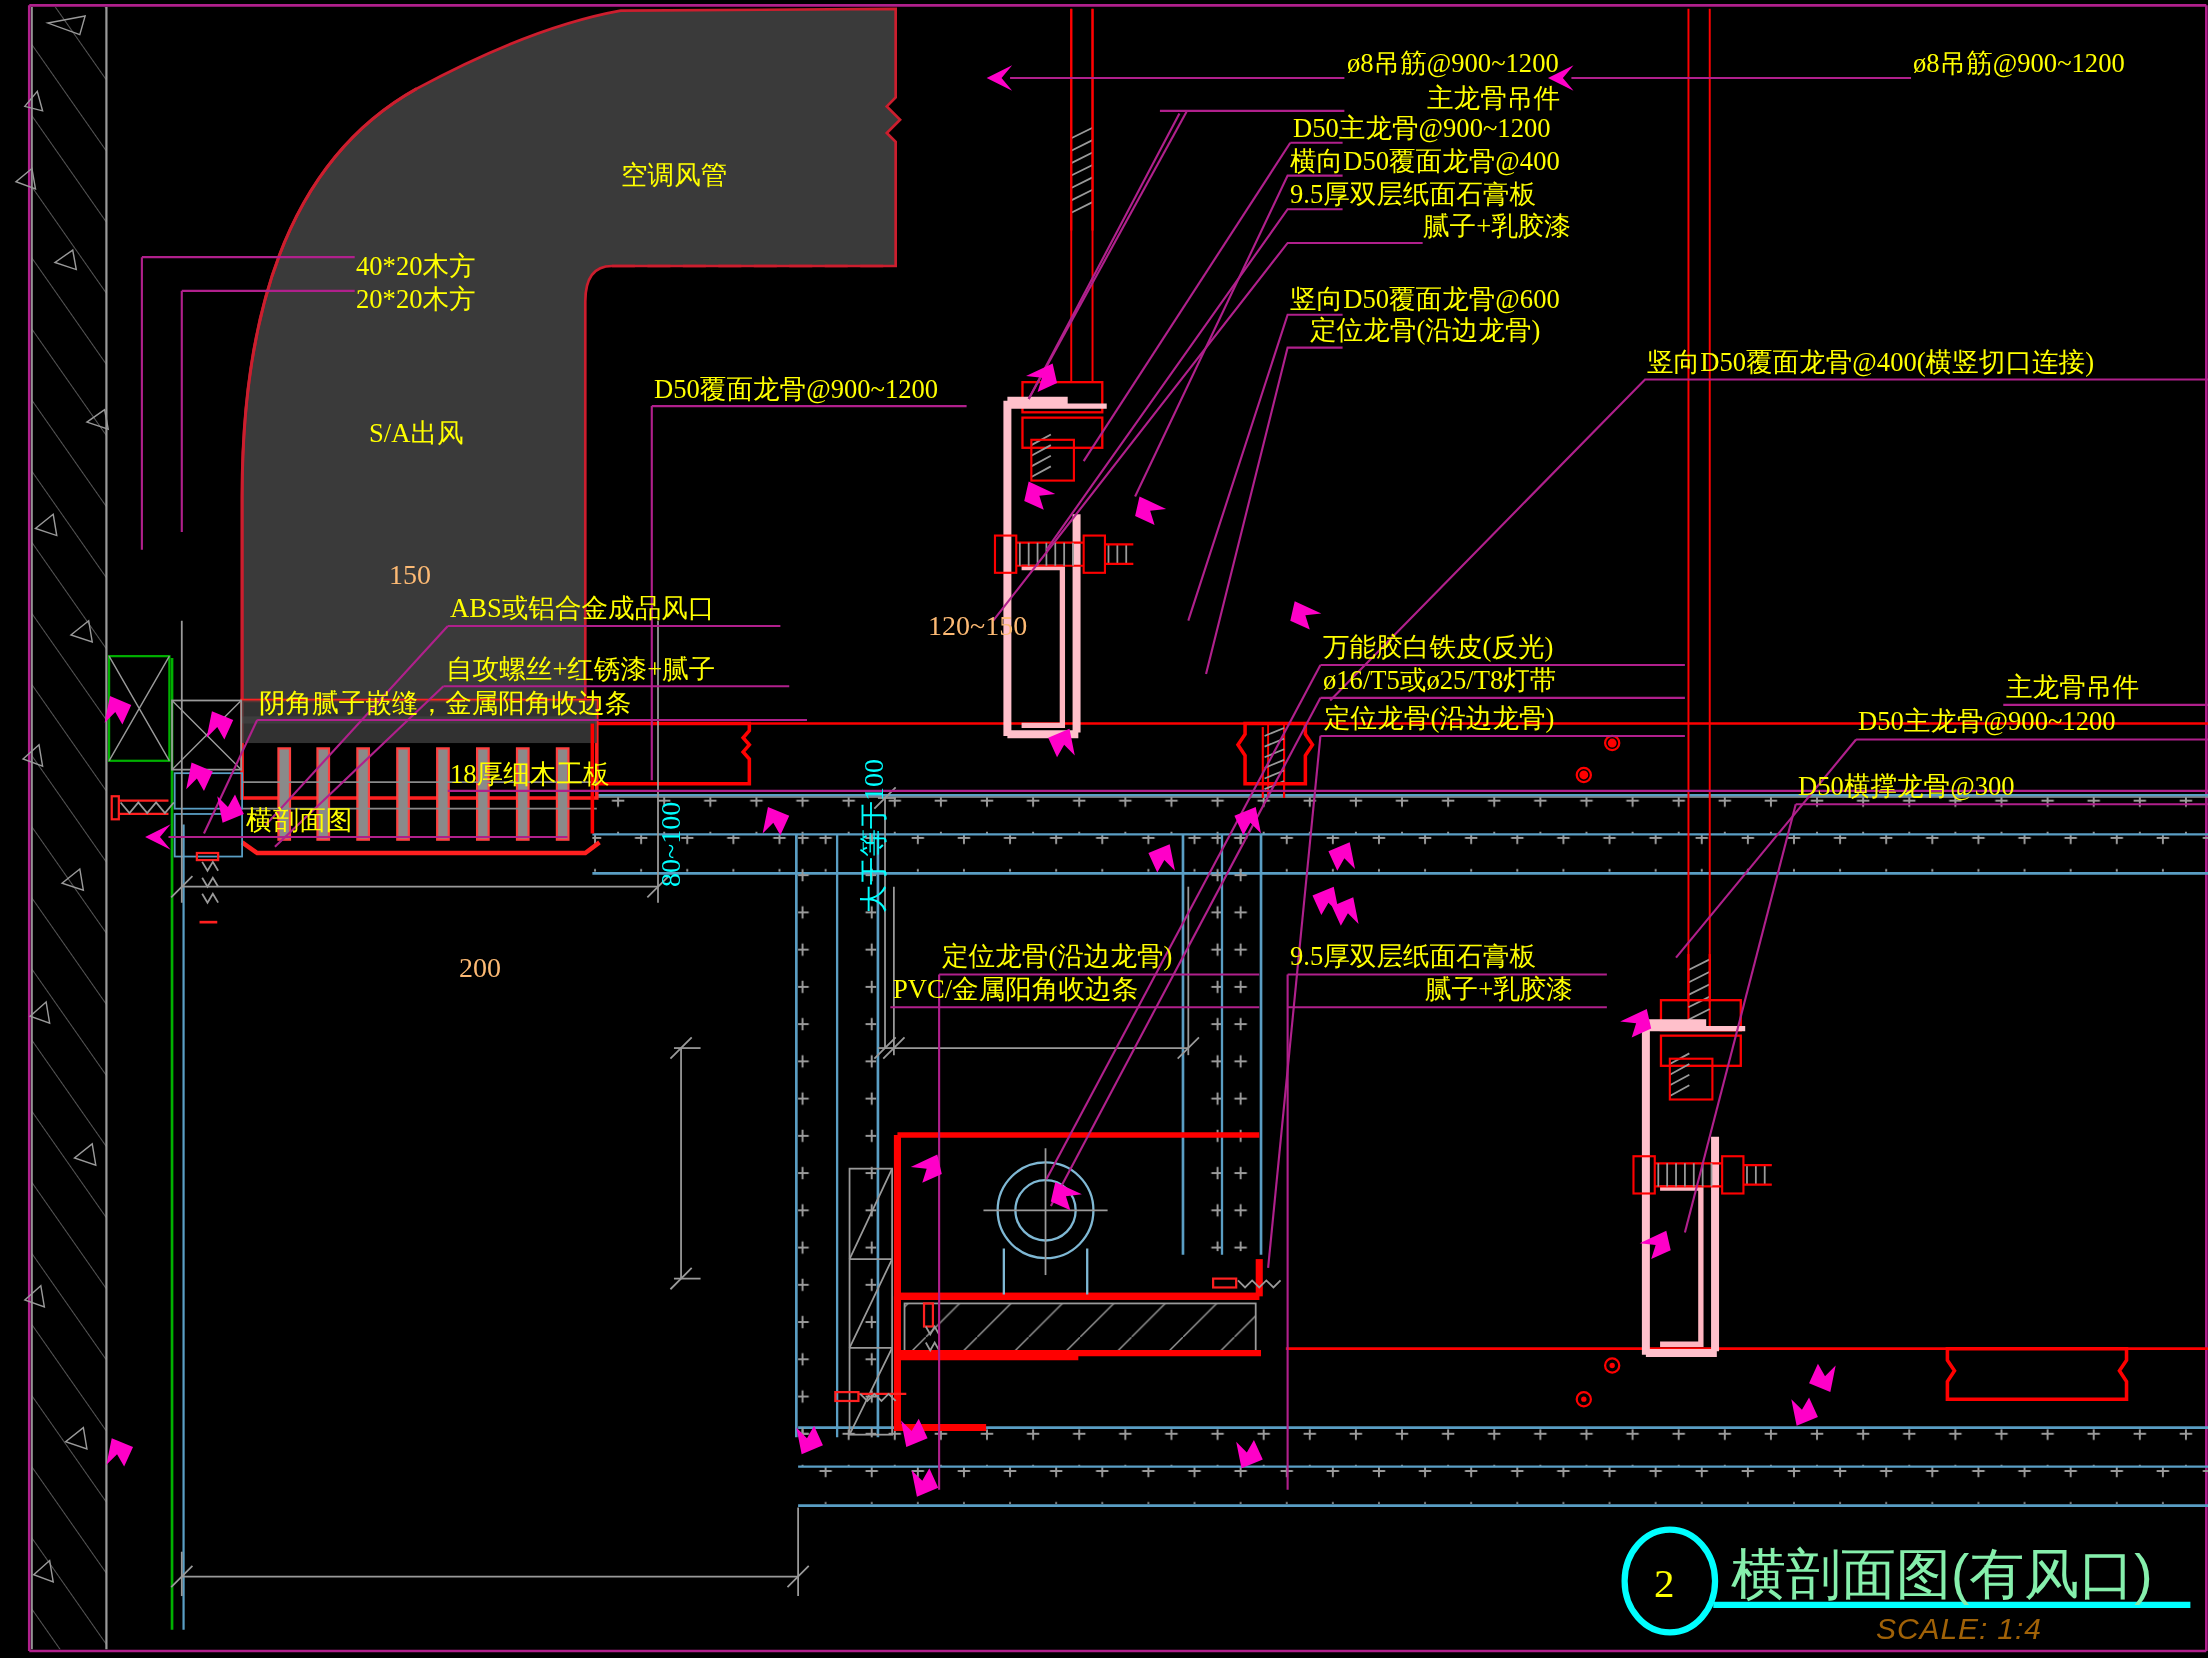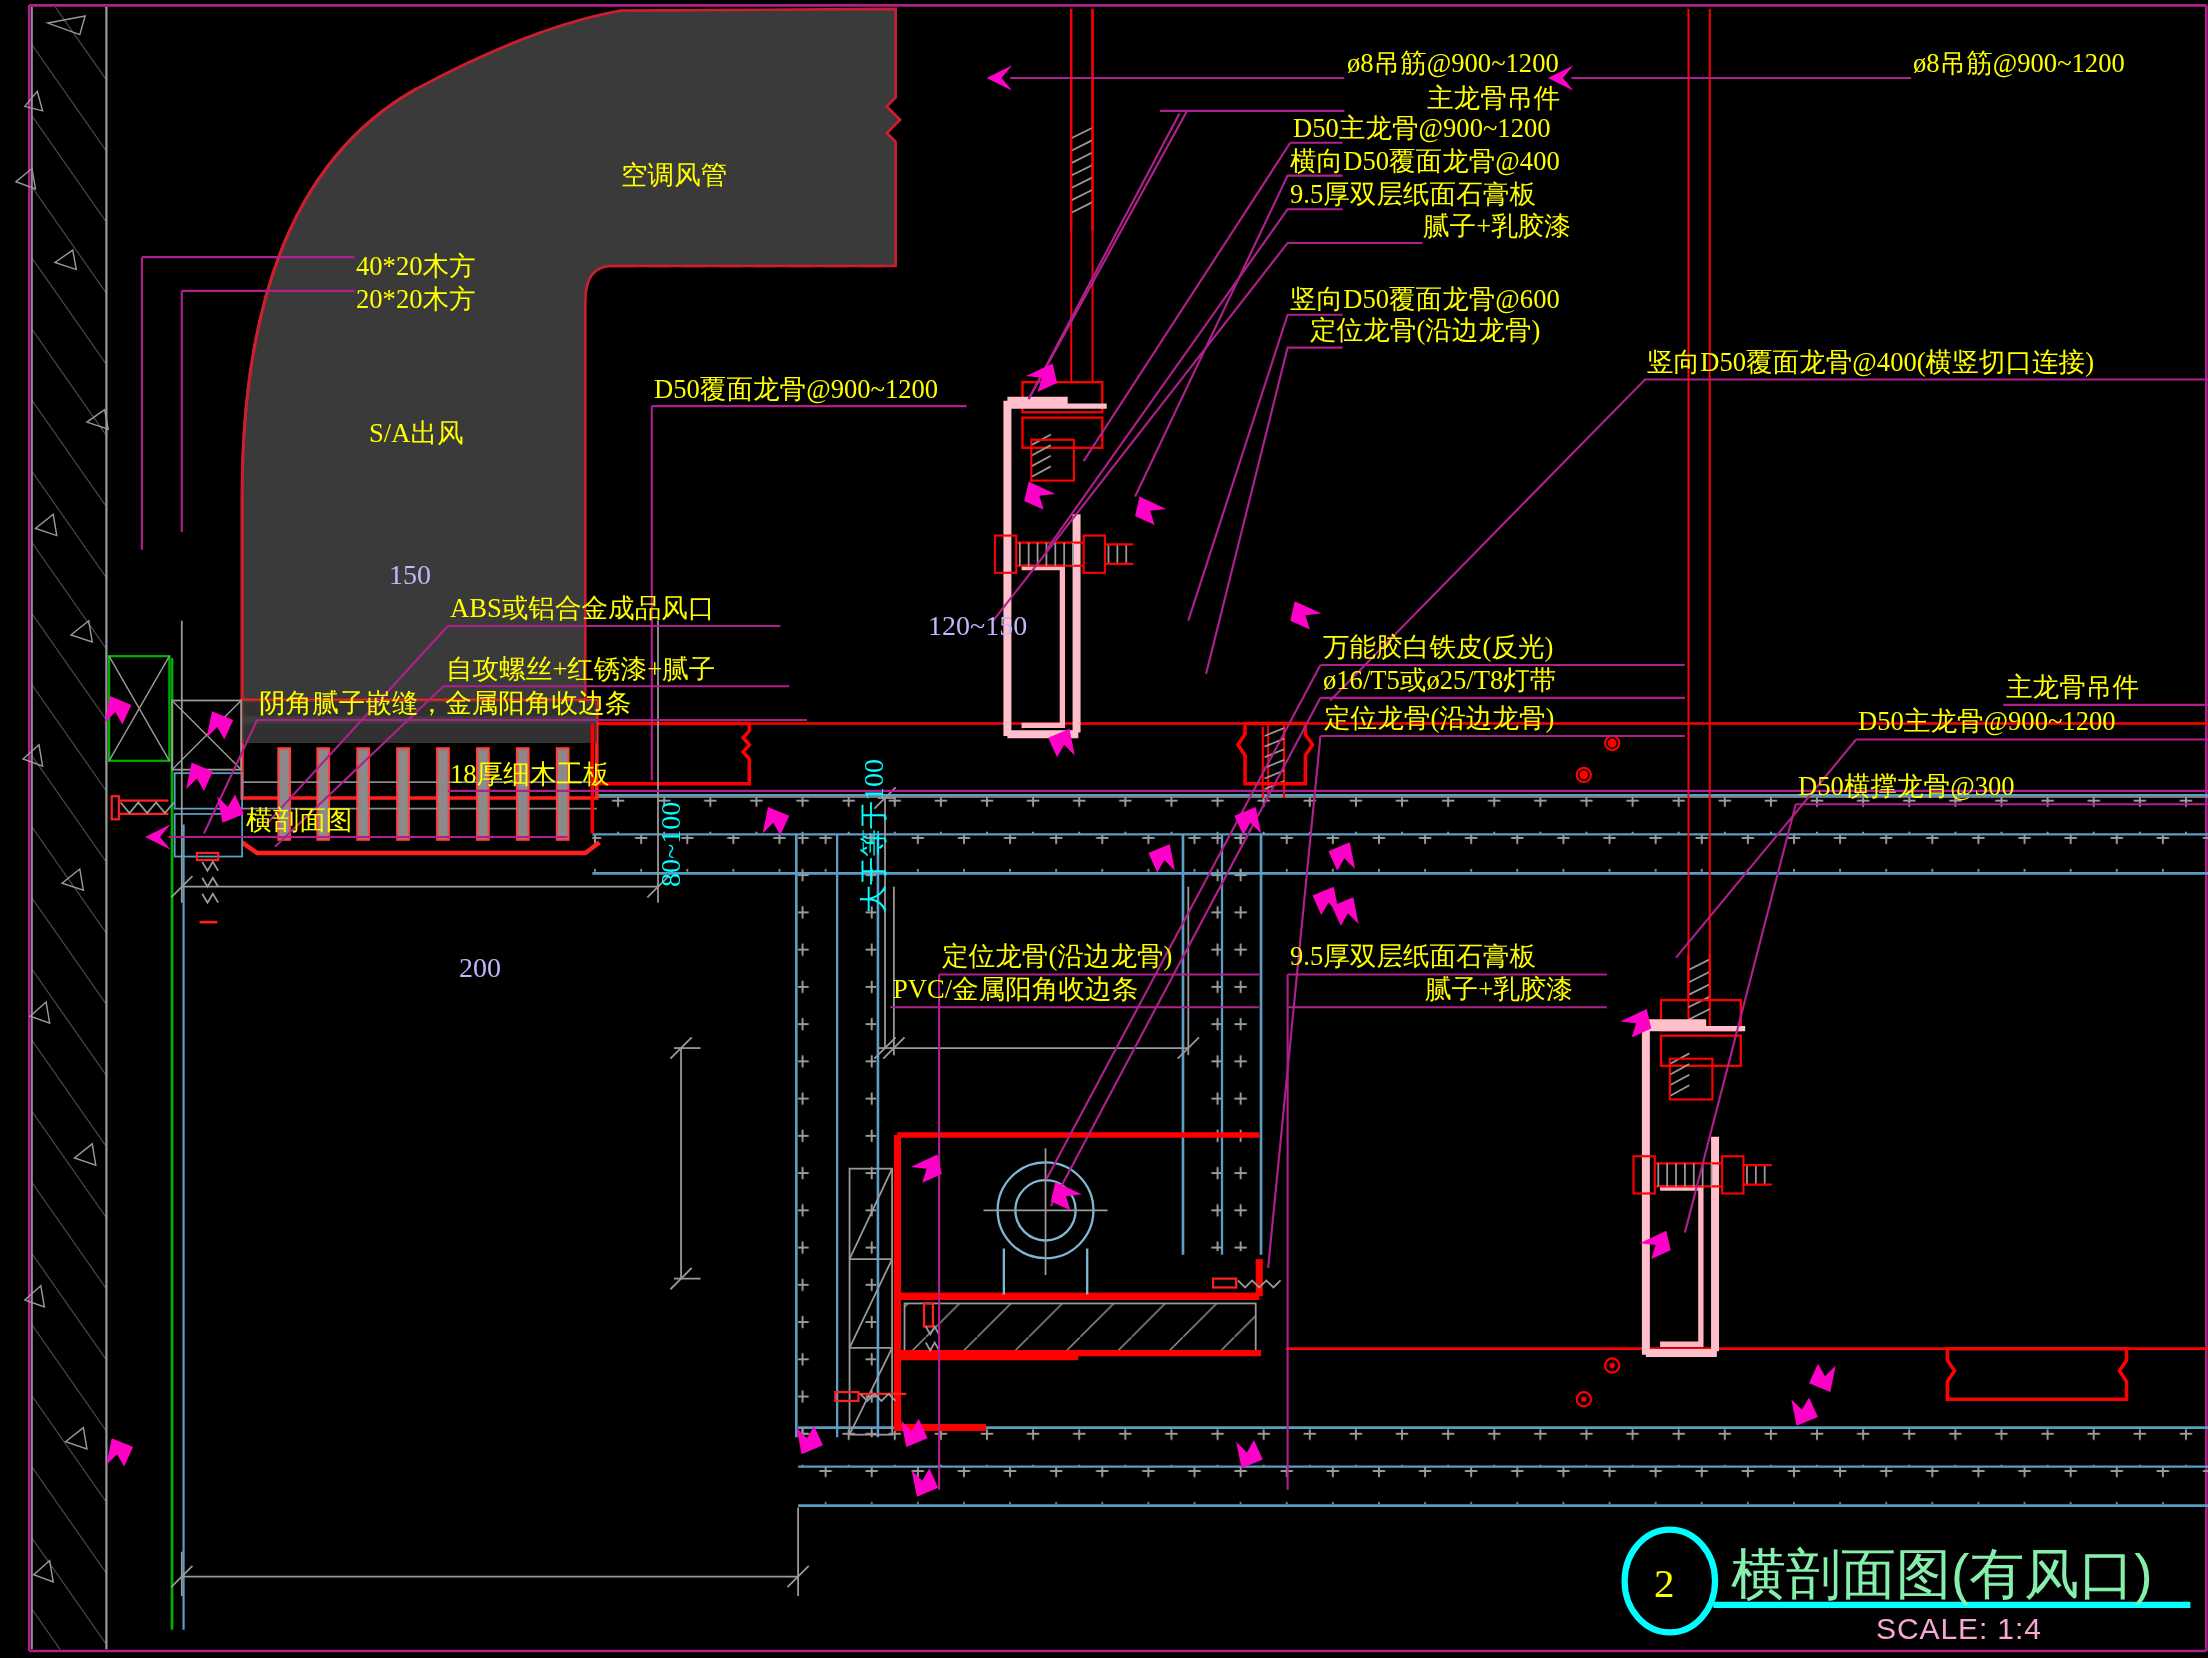--- a/index.html
+++ b/index.html
@@ -3,31 +3,31 @@
 <meta charset="utf-8">
 <style>
   html,body{margin:0;padding:0;background:#000;}
   body{width:2209px;height:1659px;overflow:hidden;
        font-family:"Liberation Serif","DejaVu Serif",serif;}
   #stage{position:relative;width:2209px;height:1659px;background:#000;border-radius:25px;}
   svg.layer{position:absolute;left:0;top:0;width:2209px;height:1659px;}
   .lbl{position:absolute;color:#ffff00;font-size:26.6px;line-height:1;
        white-space:nowrap;font-family:"Liberation Serif","DejaVu Serif",serif;
        letter-spacing:0px;}
-  .dim{position:absolute;color:#c4b5fd;font-size:28px;white-space:nowrap;
+  .dim{position:absolute;color:#fdba74;font-size:28px;white-space:nowrap;
        font-family:"Liberation Serif","DejaVu Serif",serif;}
   .dimv{position:absolute;color:#00ffff;font-size:28px;white-space:nowrap;
         font-family:"Liberation Serif","DejaVu Serif",serif;
         transform-origin:0 0;transform:rotate(-90deg);}
   .title{position:absolute;color:#86efac;white-space:nowrap;
          font-family:"Liberation Sans","DejaVu Sans",sans-serif;font-weight:normal;}
   .tnum{position:absolute;color:#ffff00;font-size:41px;
         font-family:"Liberation Serif","DejaVu Serif",serif;}
-  .scale{position:absolute;color:#f9a8d4;font-size:30px;letter-spacing:0.9px;
-         font-family:"Liberation Sans","DejaVu Sans",sans-serif;}
+  .scale{position:absolute;color:#a16207;font-size:30px;letter-spacing:0.9px;
+         font-family:"Liberation Sans","DejaVu Sans",sans-serif;font-style:italic;}
 </style>
 </head>
 <body>
 
 <div id="stage">
 
   <svg class="layer" viewBox="0 0 2491 1871" preserveAspectRatio="none">
     <defs>
       <pattern id="wallHatch" width="46" height="46" patternUnits="userSpaceOnUse" patternTransform="rotate(-35)">
         <line x1="0" y1="0" x2="0" y2="46" stroke="#8a8a8a" stroke-width="1.4"></line>

